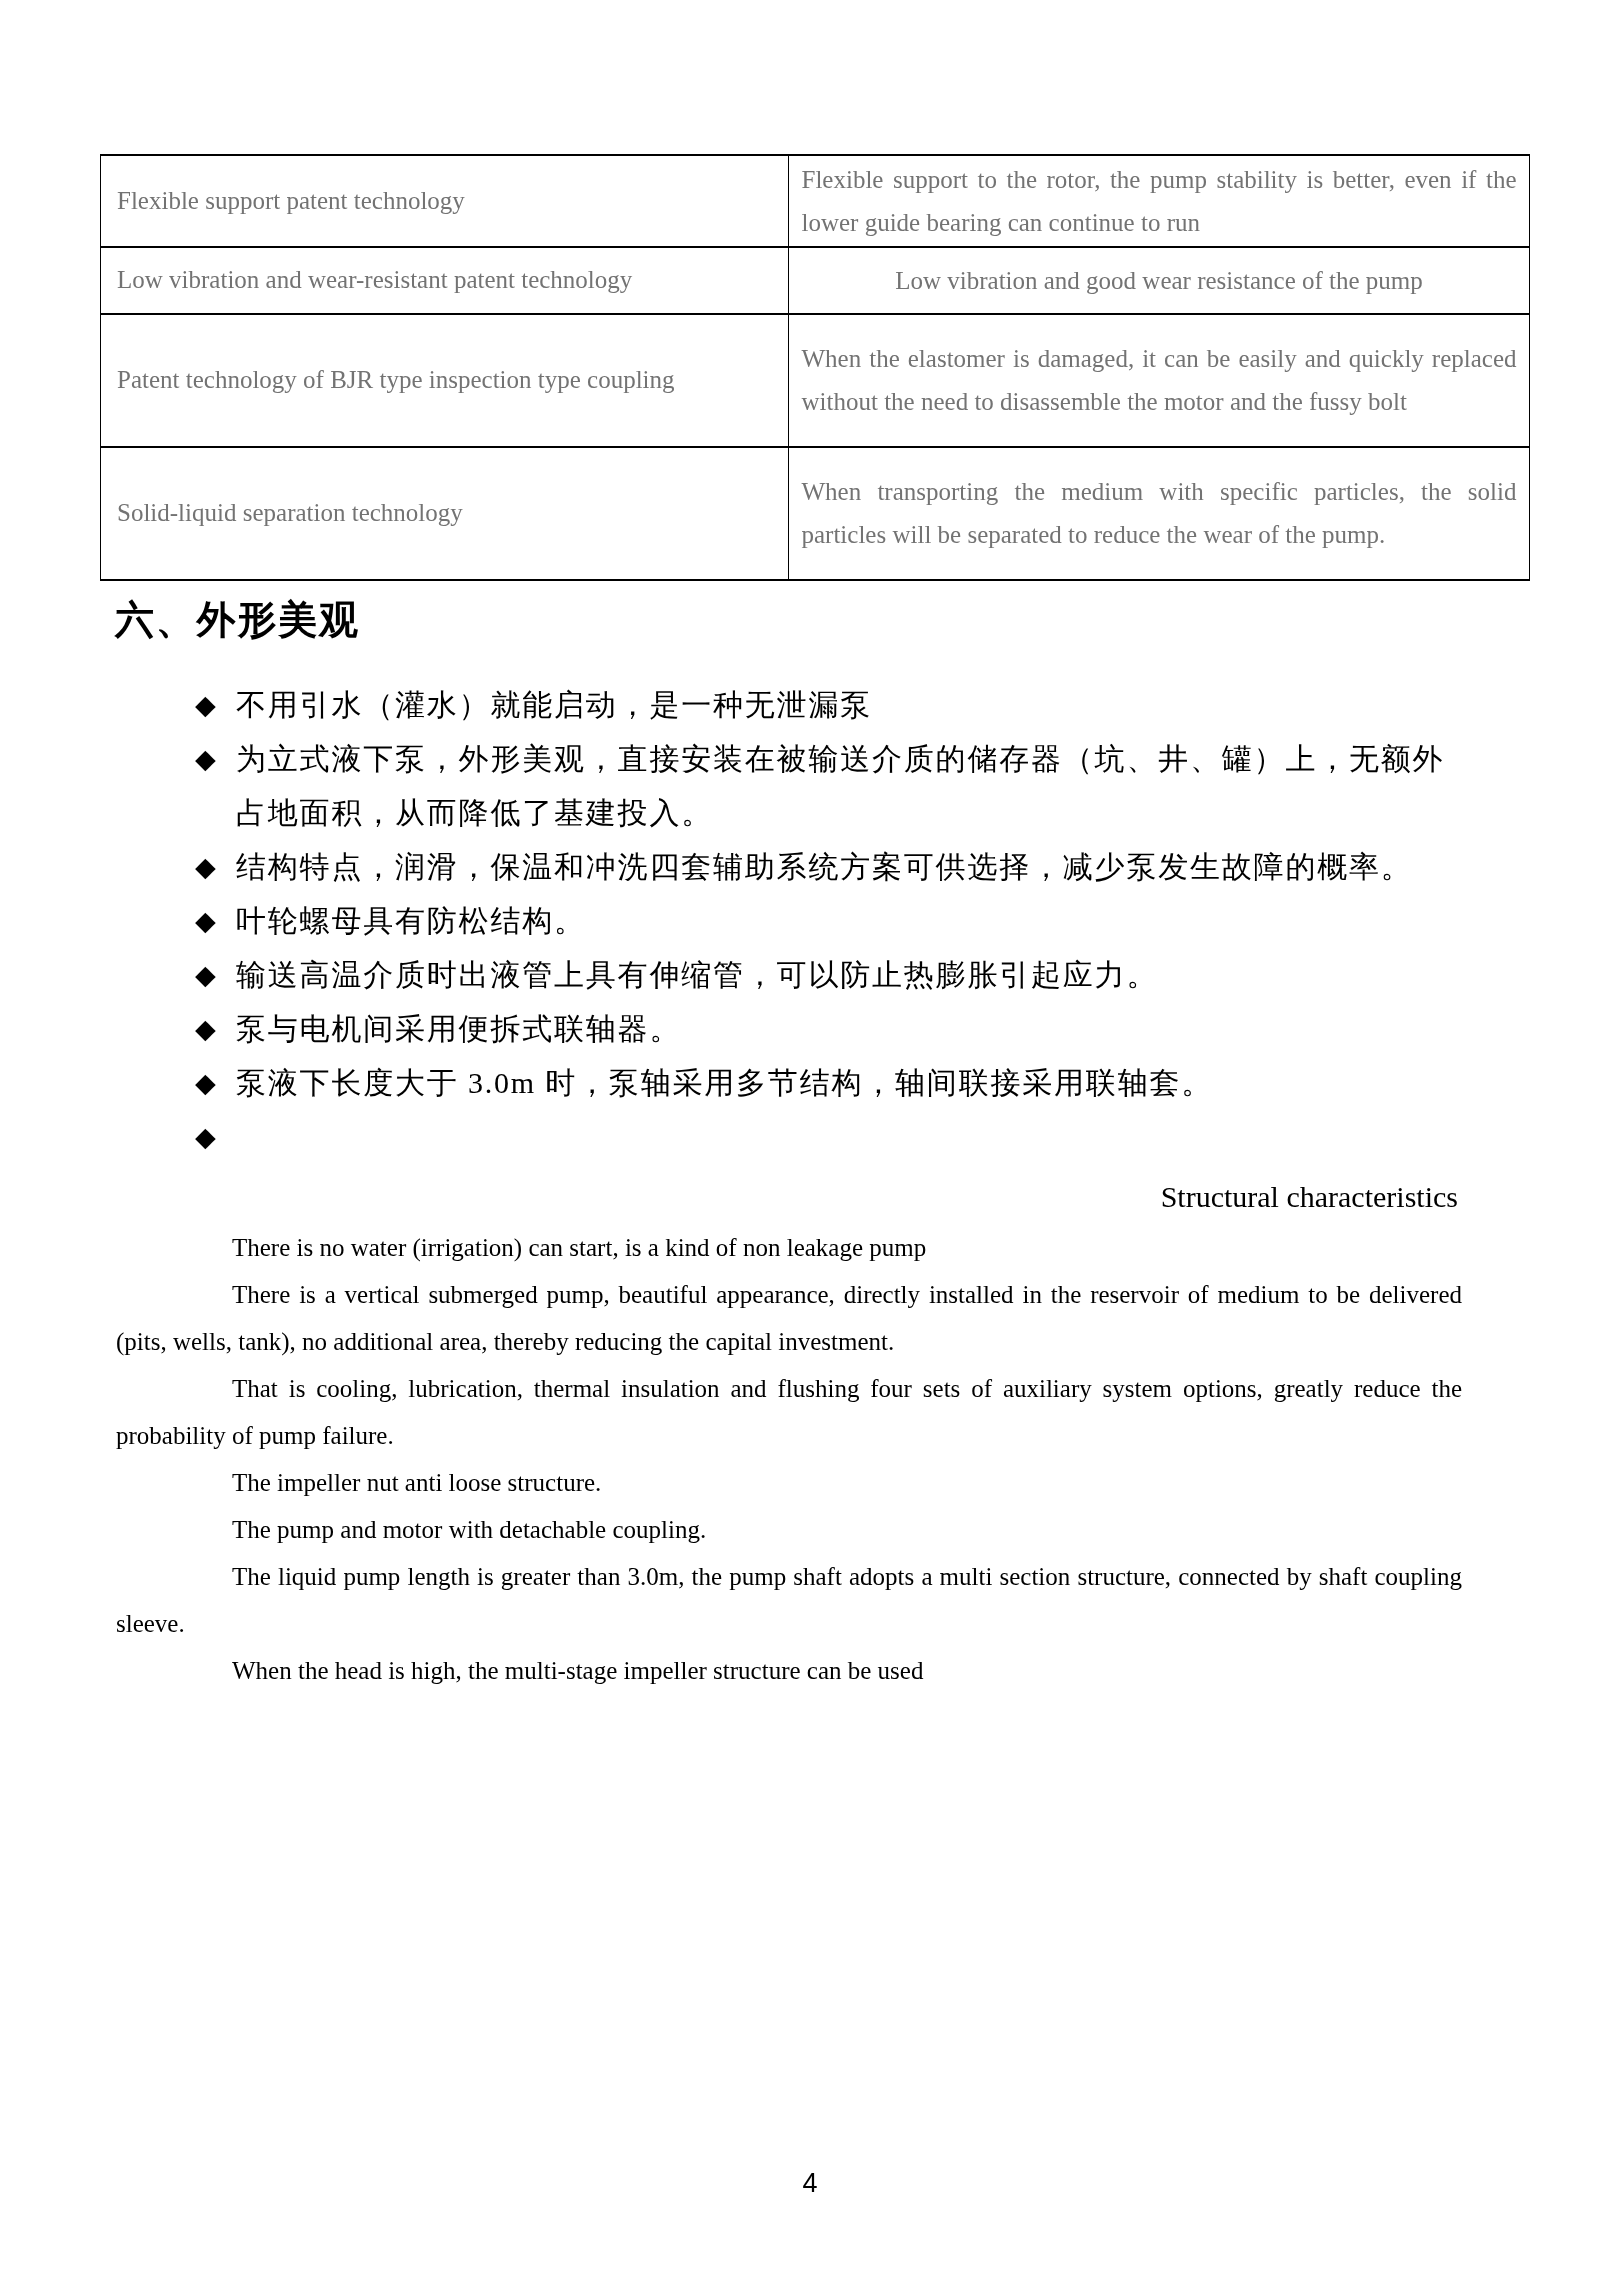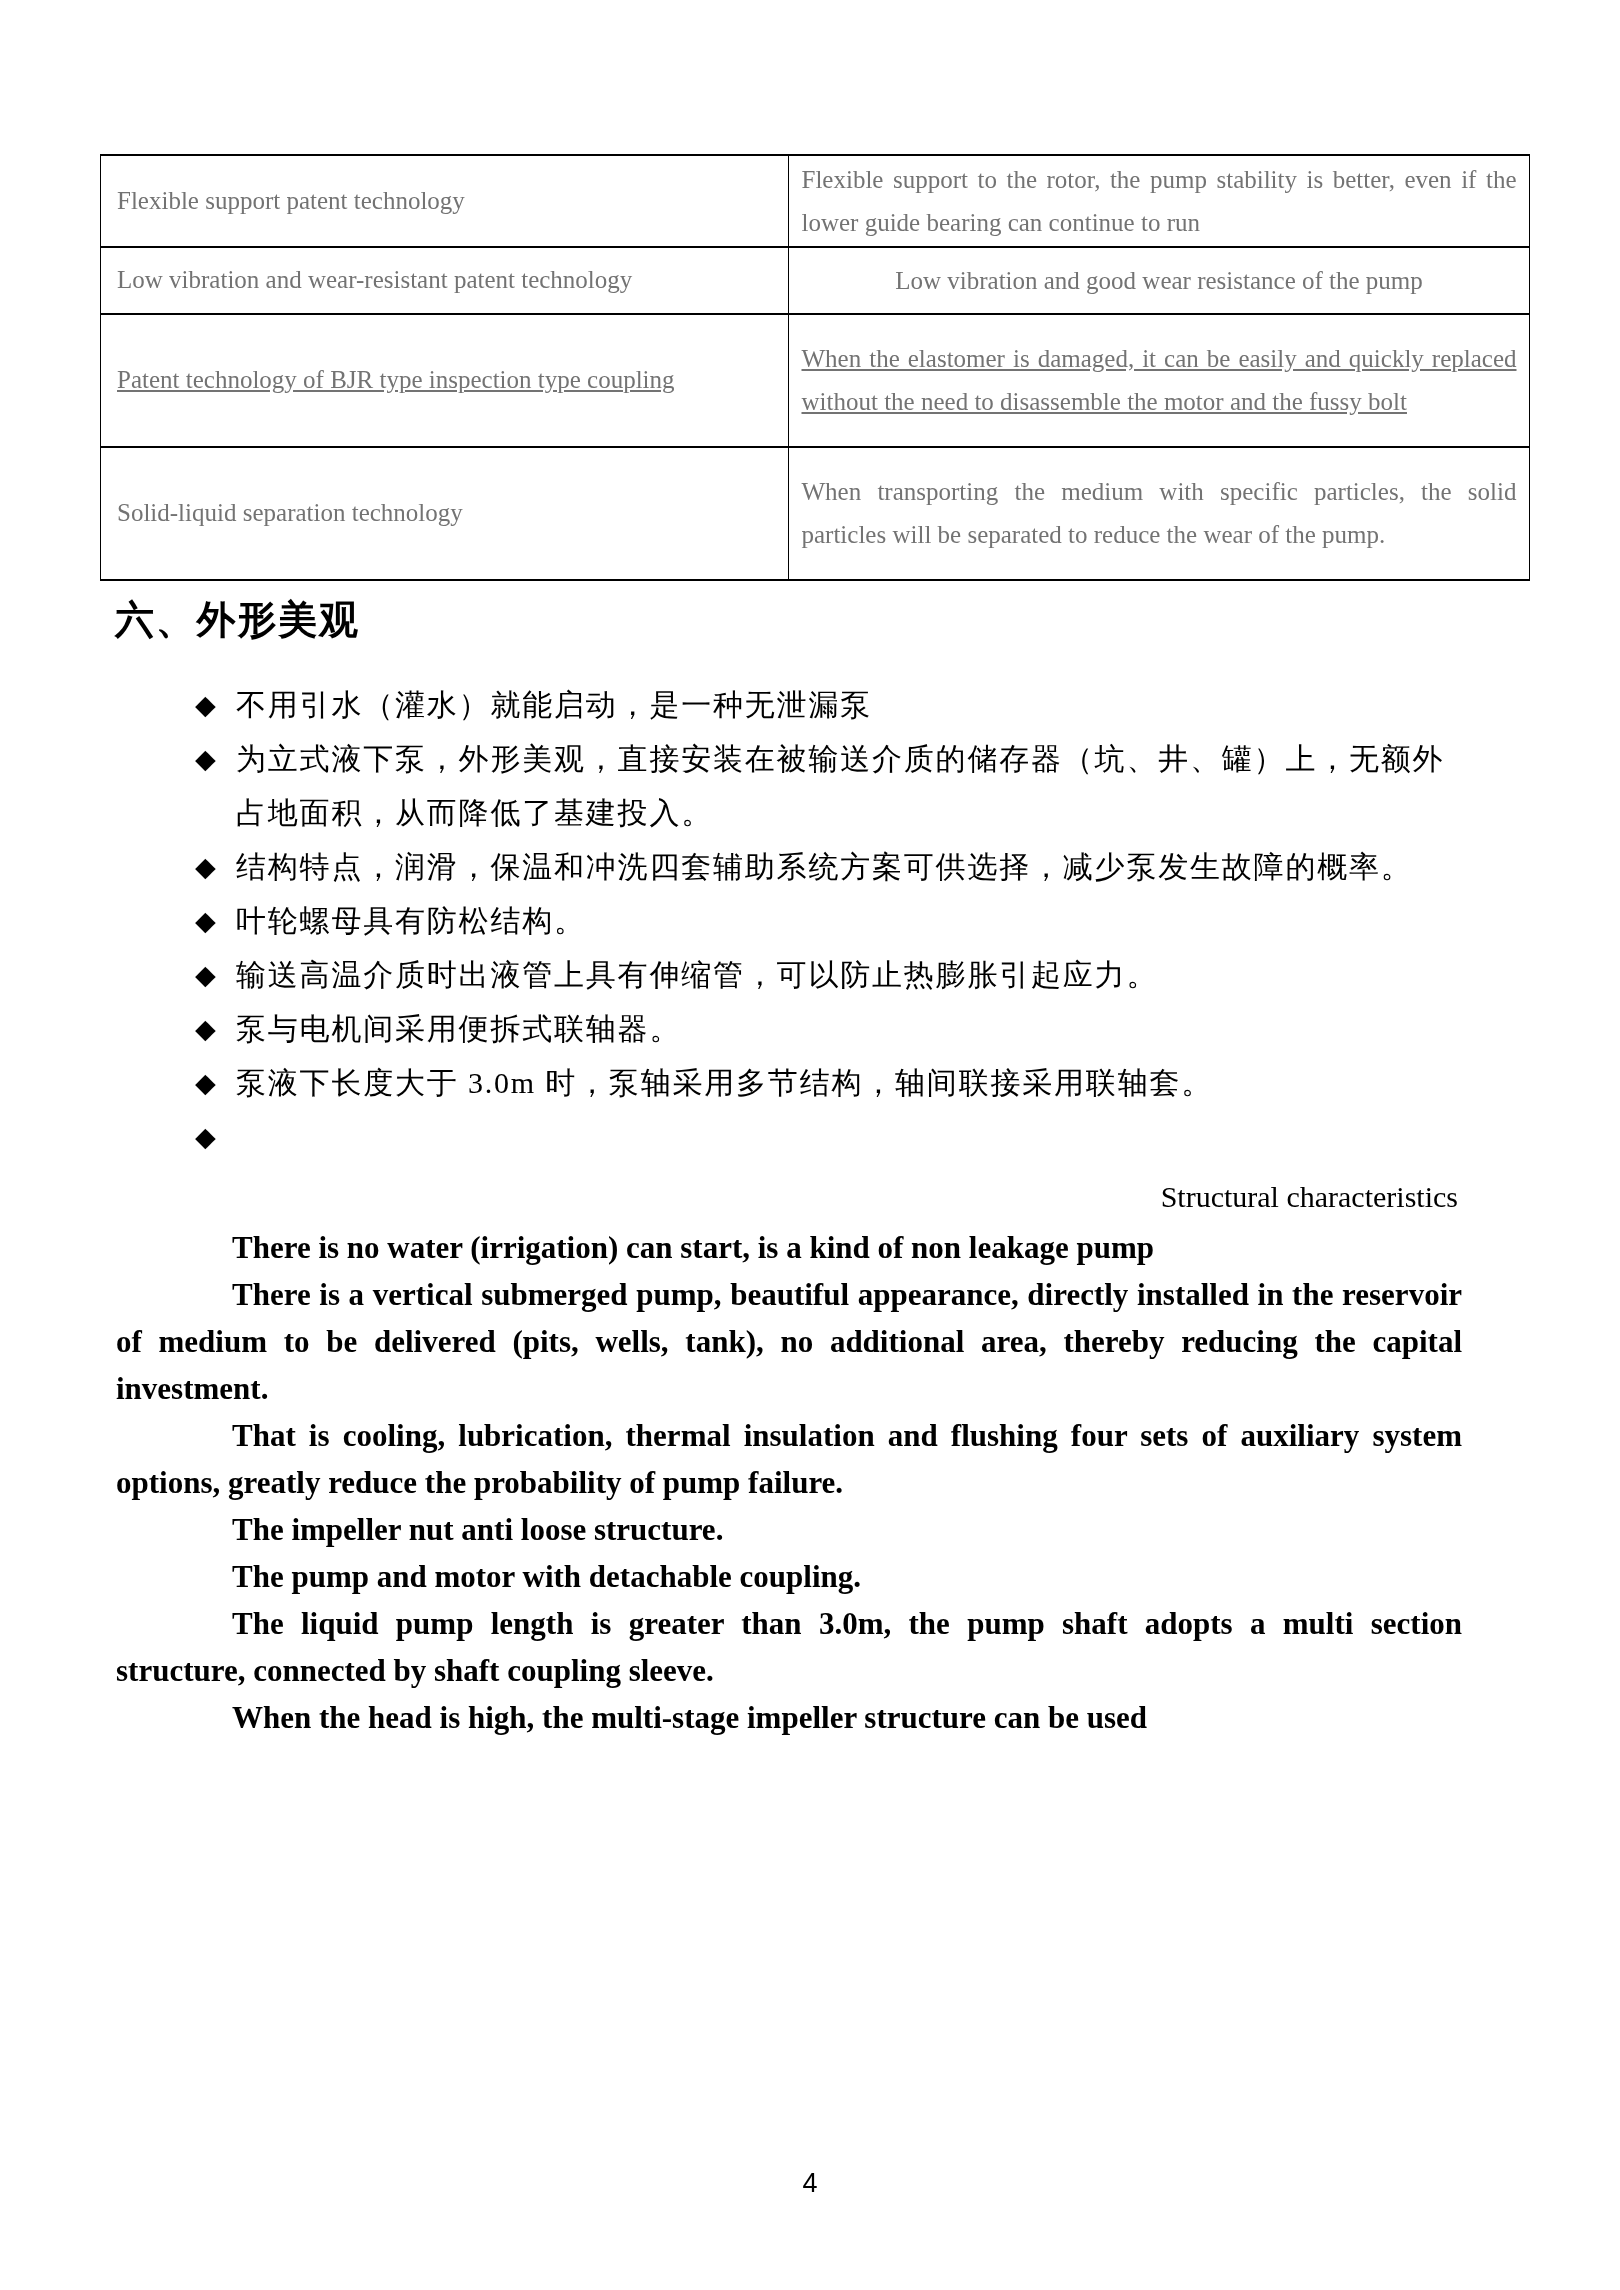--- a/index.html
+++ b/index.html
@@ -32,21 +32,21 @@
     border: 1.8px solid #000000;
     border-top-width: 2.7px;
     border-bottom-width: 2.7px;
     vertical-align: middle;
     overflow: hidden;
   }
   .patent-table col.c1 { width: 688px; }
   .patent-table col.c2 { width: 741px; }
   .patent-table tr.r1 { height: 85px; }
   .patent-table tr.r2 { height: 67px; }
-  .patent-table tr.r3 { height: 133px; text-decoration: underline; }
+  .patent-table tr.r3 { height: 133px; }
   .patent-table tr.r4 { height: 133px; }
   .patent-table td.feature {
     padding: 0 12.5px 0 16px;
     text-align: left;
     line-height: 36px;
   }
   .patent-table td.desc {
     padding: 1.8px 12.5px;
     text-align: justify;
     line-height: 43px;
@@ -107,25 +107,24 @@
   }
   .english-heading {
     margin: 4px;
     font-size: 30px;
     line-height: 47px;
     font-weight: normal;
     text-align: right;
   }
   .english-paragraph {
     margin: 0;
-    font-size: 31px;
+    font-size: 25px;
     line-height: 47px;
     text-align: justify;
     text-indent: 116px;
-    font-weight: bold;
   }
 
   
   .page-number {
     position: absolute;
     top: 2167px;
     left: 0;
     width: 1620px;
     text-align: center;
     font-family: "Liberation Sans", "DejaVu Sans", sans-serif;

